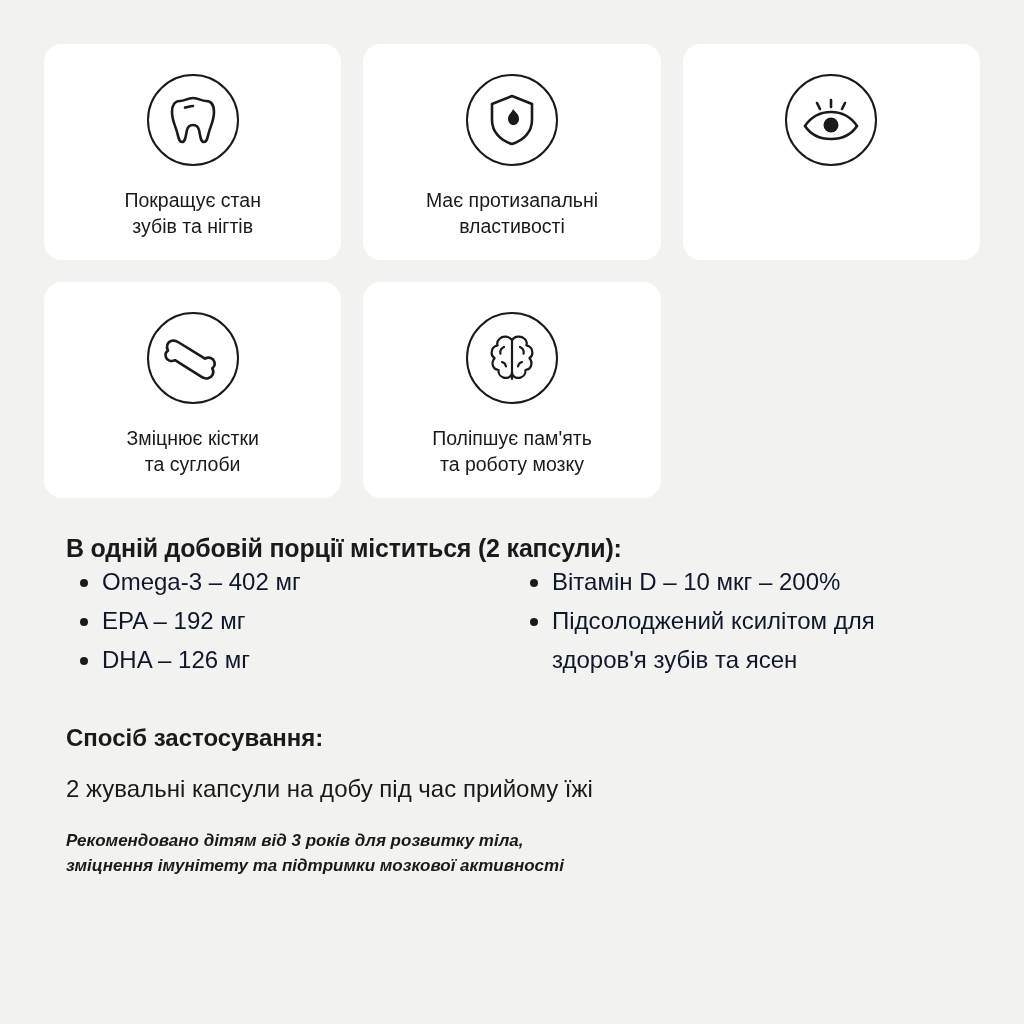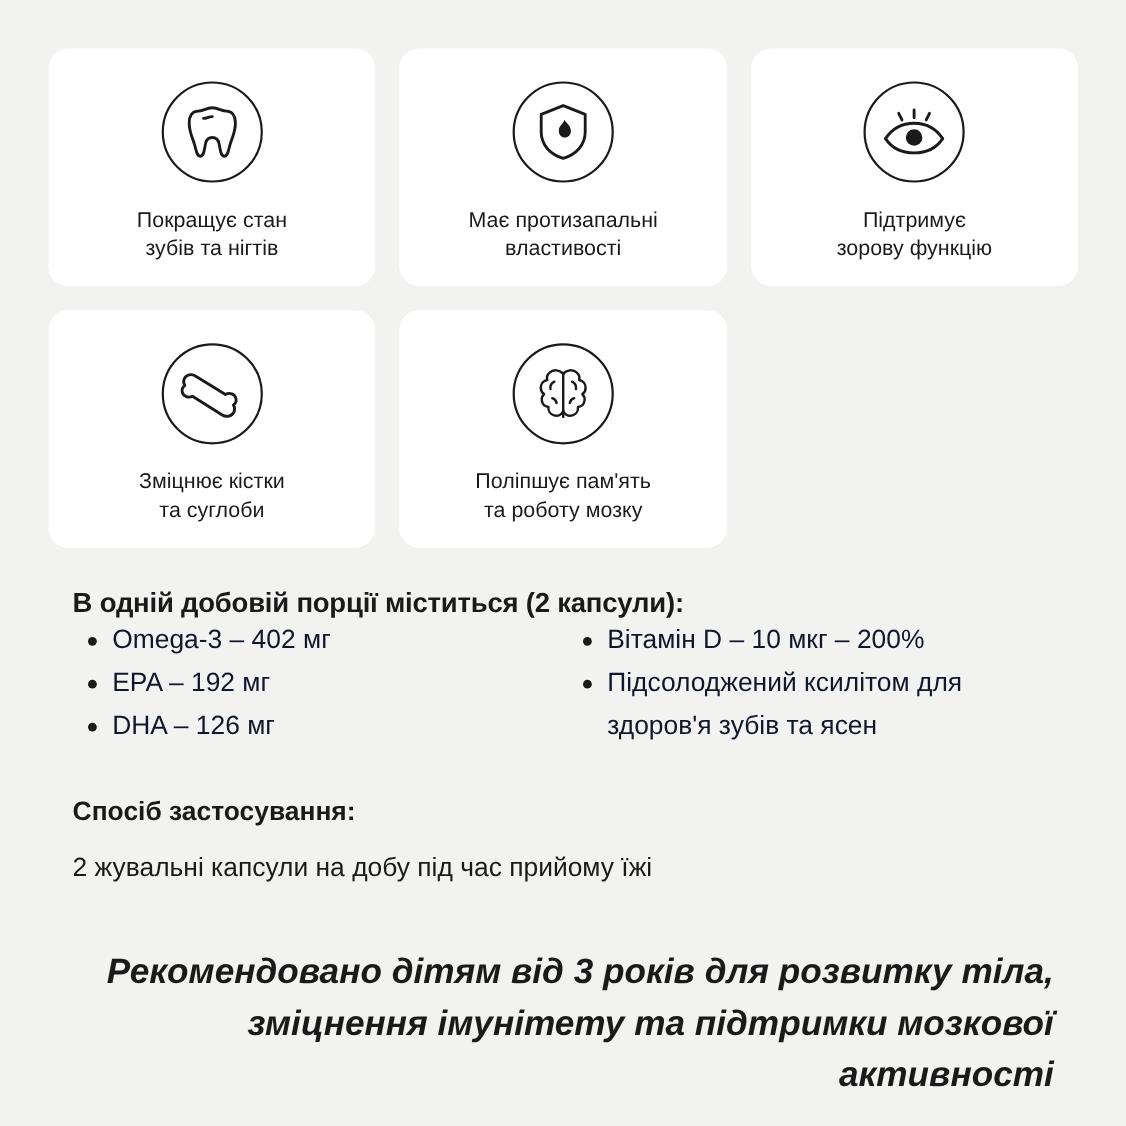--- a/index.html
+++ b/index.html
@@ -94,27 +94,26 @@
     font-weight: 700;
     margin-top: 44px;
     margin-bottom: 20px;
   }
   .usage-text {
     font-size: 24px;
     font-weight: 400;
     line-height: 1.4;
   }
   .recommend {
-    margin-top: 55px;
-    font-size: 32px;
+    margin-top: 24px;
+    font-size: 17px;
     font-style: italic;
     font-weight: 700;
     line-height: 1.45;
     white-space: pre-line;
-    text-align: right;
   }
 </style>
 </head>
 <body>
 
 <div class="page">
 
   <div class="cards">
 
     <div class="card">
@@ -141,22 +140,20 @@
 
     <div class="card">
       <div class="icon-circle">
         <svg width="60" height="48" viewBox="0 0 60 48" fill="none" stroke="#1a1a1a" stroke-width="2.6" stroke-linecap="round" stroke-linejoin="round">
           <path d="M4 30c6-9 15-14 26-14s20 5 26 14"></path>
           <path d="M56 30c-6 9-15 13-26 13S10 39 4 30"></path>
           <circle cx="30" cy="29" r="7.5" fill="#1a1a1a" stroke="none"></circle>
           <path d="M30 4v7M16 7l3 6M44 7l-3 6"></path>
         </svg>
       </div>
-      <div class="card-label">Підтримує
-зорову функцію</div>
     </div>
 
     <div class="card">
       <div class="icon-circle">
         <svg width="62" height="50" viewBox="0 0 62 50" fill="none" stroke="#1a1a1a" stroke-width="2.6" stroke-linecap="round" stroke-linejoin="round">
           <path d="M16 9c-4-2.6-9-1.4-10.6 2.6-1 2.6-.2 4.6.6 6-2 1.4-3 3.6-2.2 6.2 1 3.6 5.4 5.4 9.2 3.4l27 17c3.8 2.4 9 1.2 10.8-2.8 1.1-2.6.3-4.8-.6-6.2 2-1.4 3-3.6 2.2-6.2-1-3.8-5.6-5.6-9.4-3.4L16 9z"></path>
         </svg>
       </div>
       <div class="card-label">Зміцнює кістки
 та суглоби</div>

